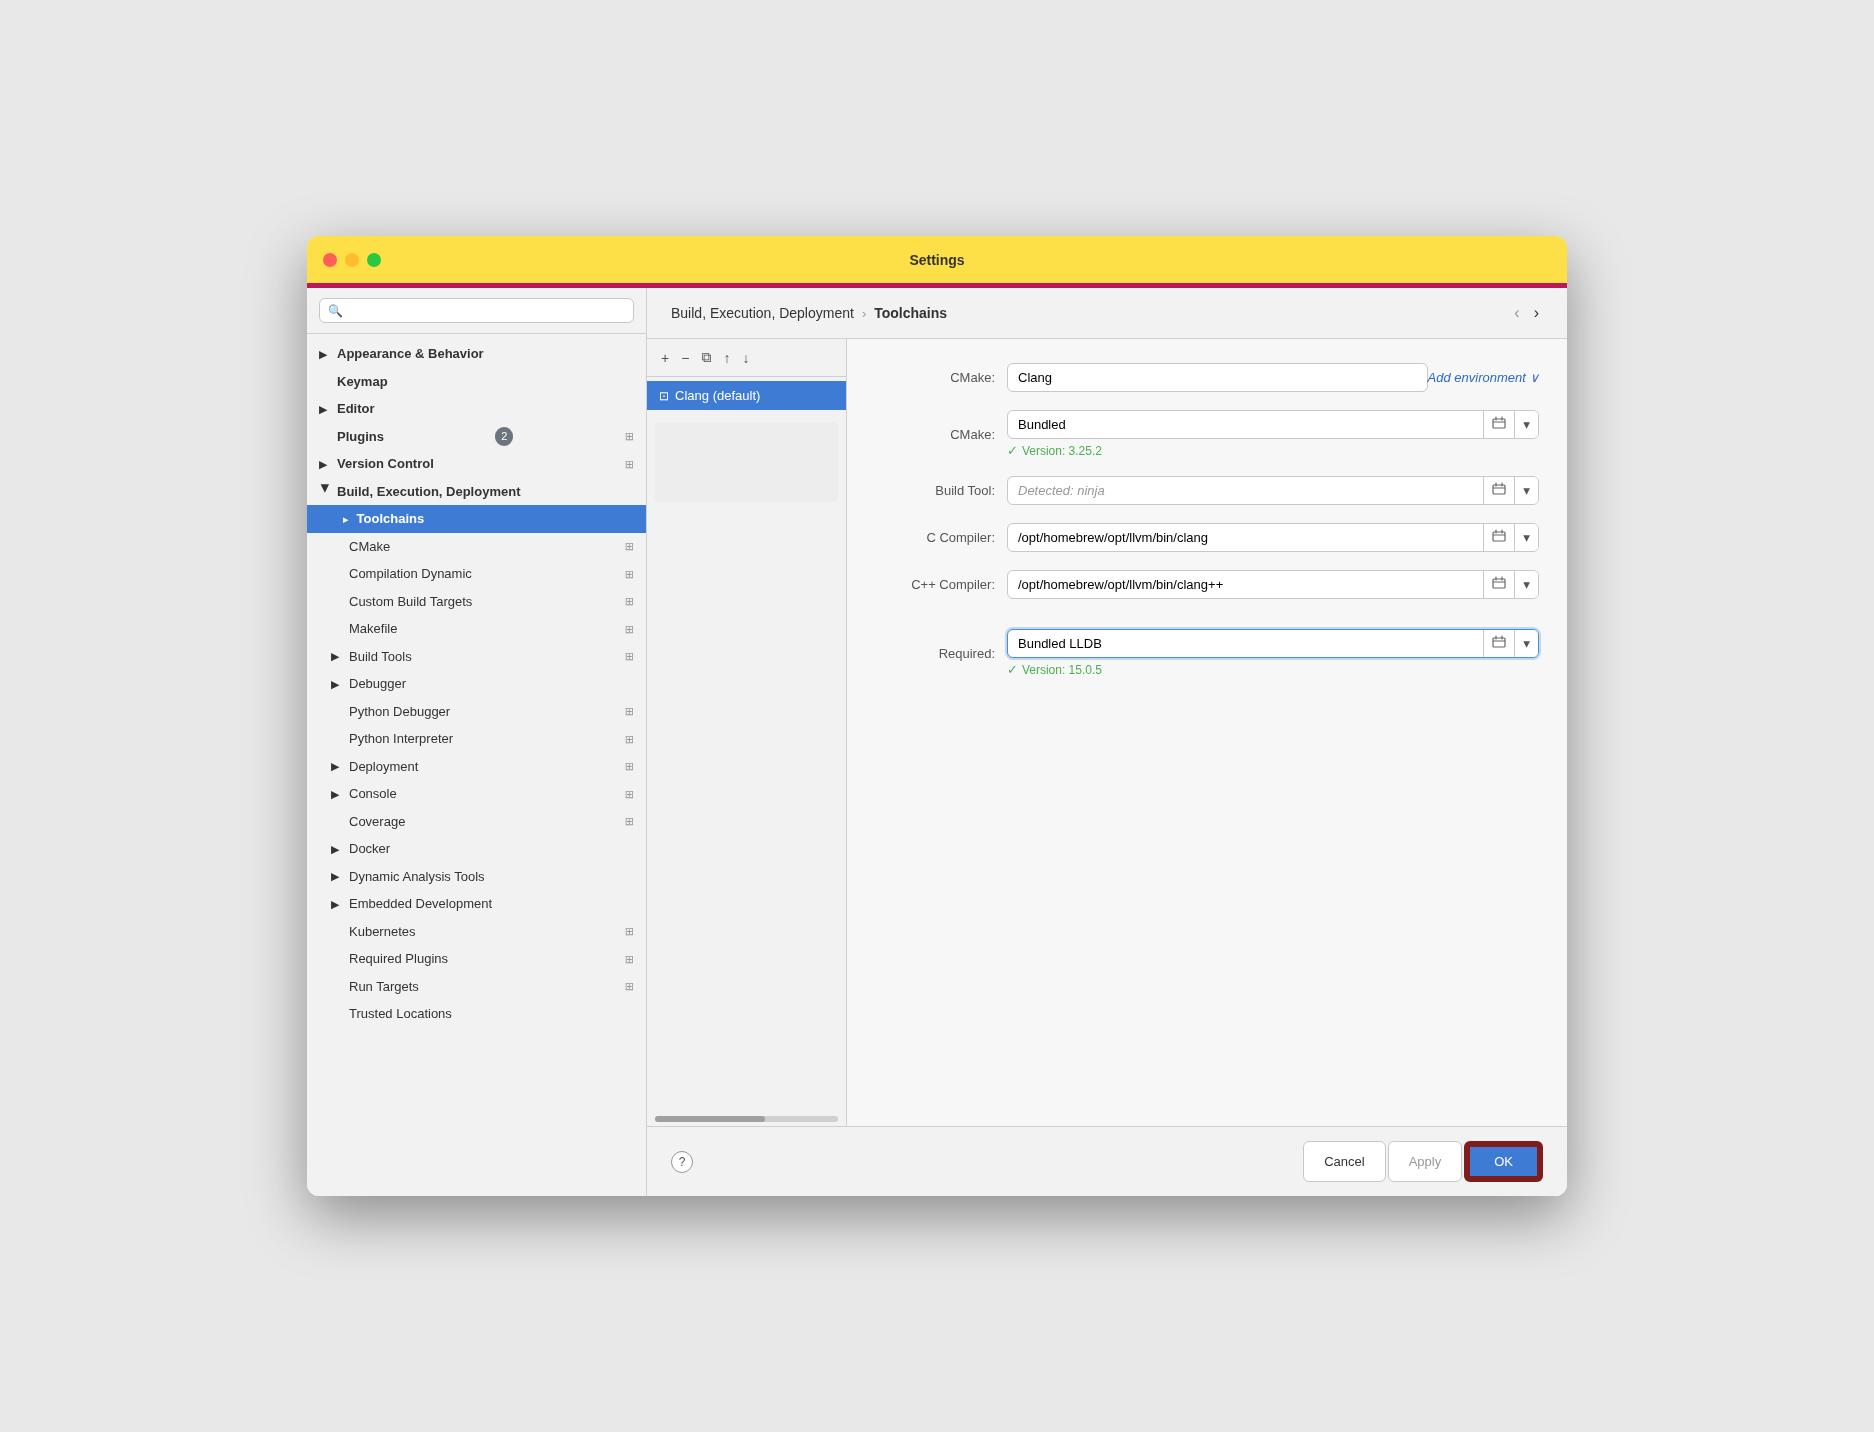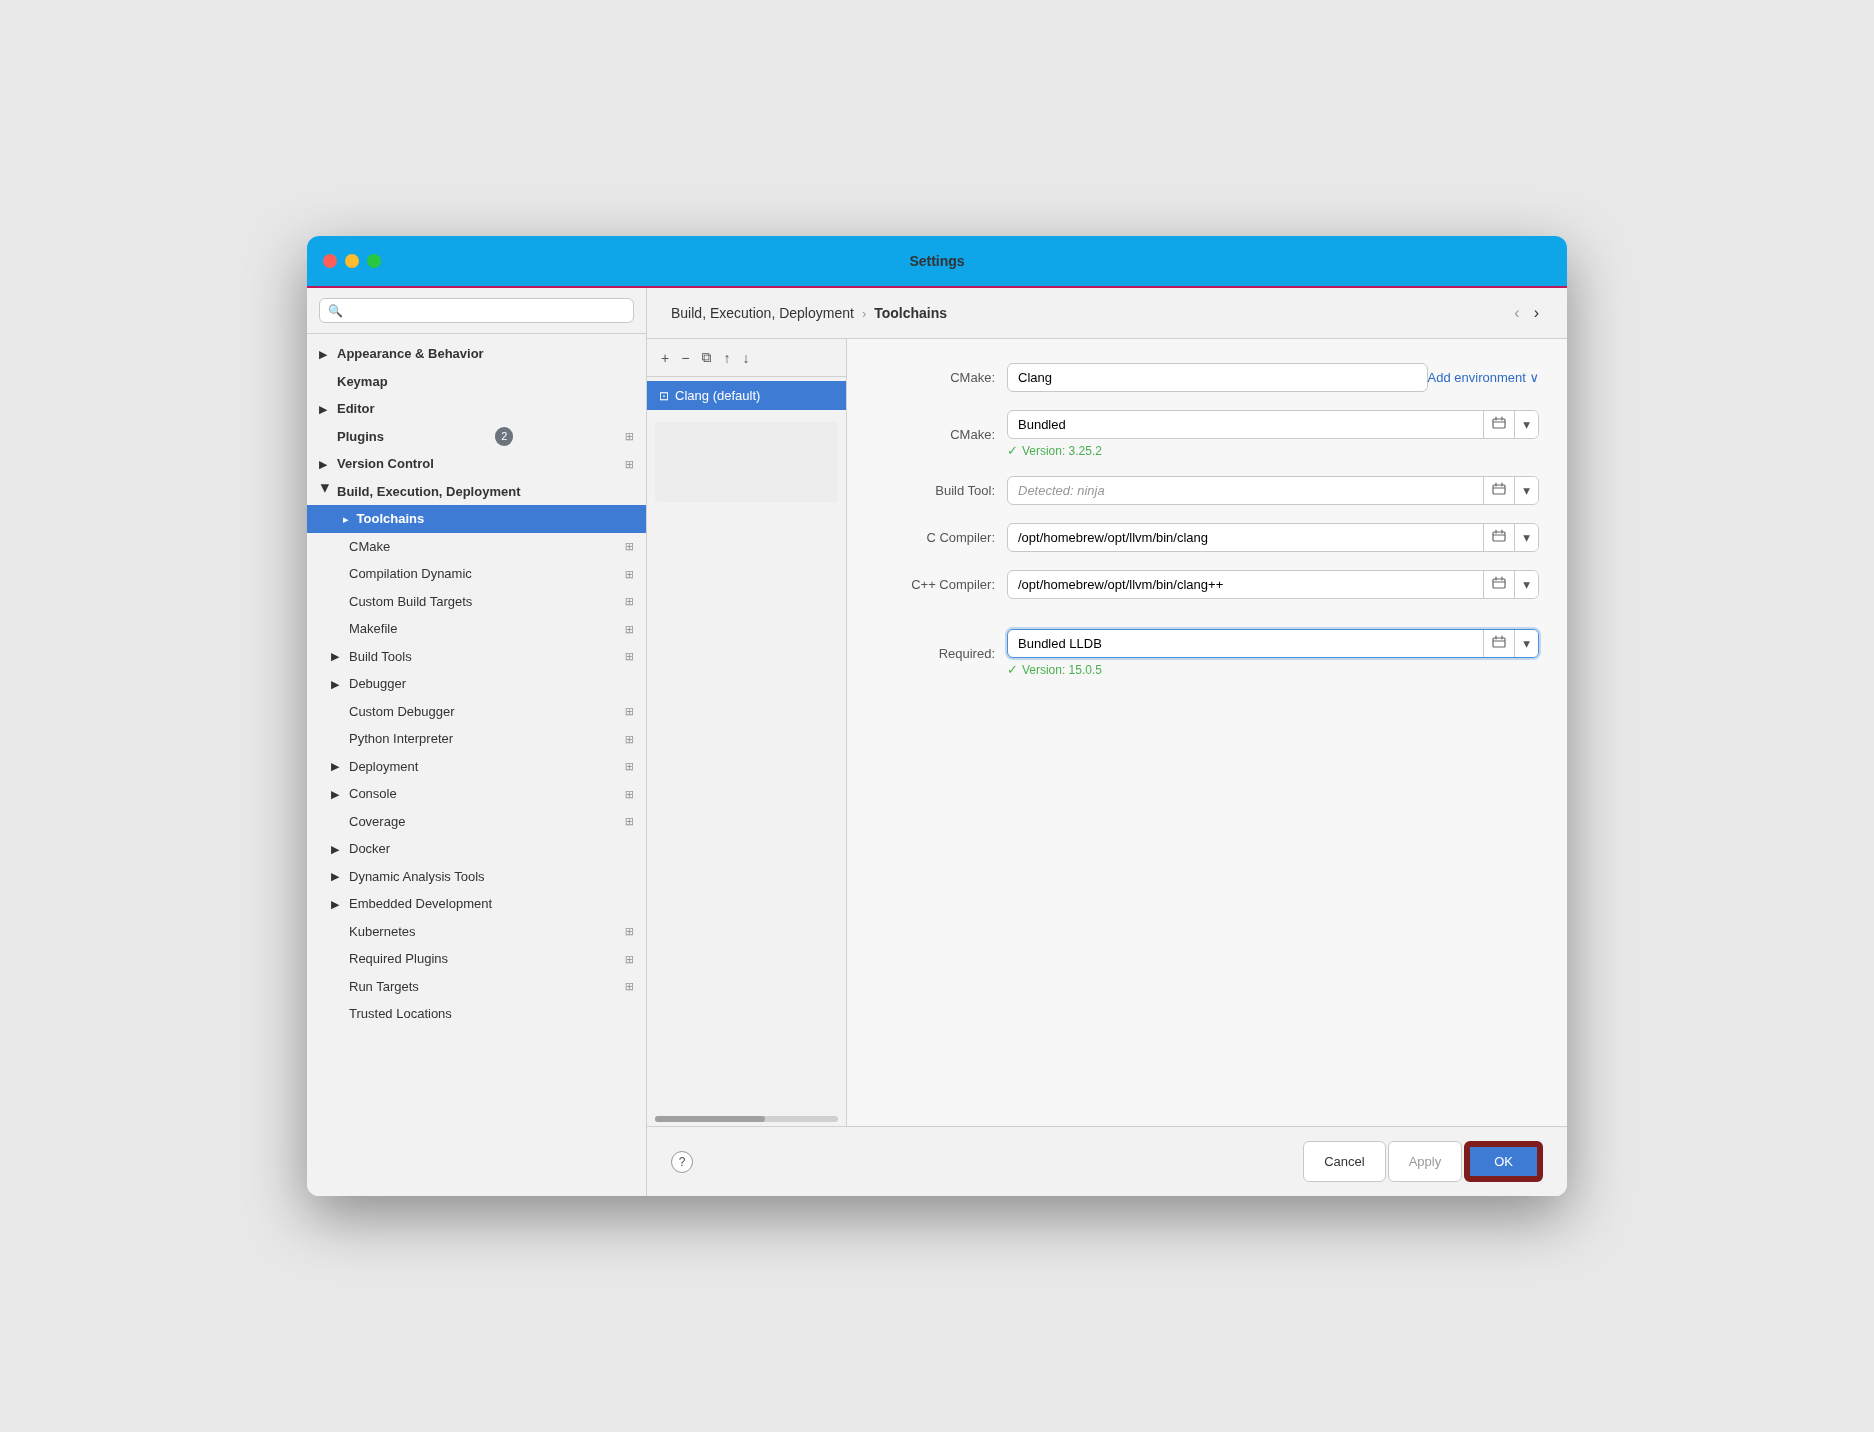--- a/index.html
+++ b/index.html
@@ -16,27 +16,27 @@
       width: 1260px;
       height: 960px;
       background: #f2f2f2;
       border-radius: 12px;
       box-shadow: 0 20px 60px rgba(0,0,0,0.4);
       display: flex;
       flex-direction: column;
       overflow: hidden;
     }
     .title-bar {
-      background: #0ea5e9;
+      background: #fde047;
       height: 52px;
       display: flex;
       align-items: center;
       justify-content: center;
       position: relative;
-      border-bottom: 2px solid #be185d;
+      border-bottom: 5px solid #be185d;
       flex-shrink: 0;
     }
     .window-controls {
       position: absolute;
       left: 16px;
       display: flex;
       gap: 8px;
       align-items: center;
     }
     .btn-close { width: 14px; height: 14px; border-radius: 50%; background: #ff5f57; border: none; cursor: pointer; }
@@ -244,20 +244,21 @@
     }
     .checkmark { color: #4CAF50; font-size: 13px; }
     .add-env-btn {
       background: none;
       border: none;
       color: #2d6bc4;
       cursor: pointer;
       font-size: 13px;
       white-space: nowrap;
       flex-shrink: 0;
+      font-style: italic;
     }
     
     .bottom-bar {
       display: flex;
       justify-content: space-between;
       align-items: center;
       padding: 14px 24px;
       border-top: 1px solid #d0d0d0;
       background: #f2f2f2;
       flex-shrink: 0;
@@ -445,21 +446,21 @@
           <span class="chevron">▶</span>
           <span>Build Tools</span>
           <span class="settings-icon">⊞</span>
         </div>
         <div class="tree-item indent-1">
           <span class="chevron">▶</span>
           <span>Debugger</span>
         </div>
         <div class="tree-item indent-1">
           <span class="chevron"></span>
-          <span>Custom Debugger</span>
+          <span>Python Debugger</span>
           <span class="settings-icon">⊞</span>
         </div>
         <div class="tree-item indent-1">
           <span class="chevron"></span>
           <span>Python Interpreter</span>
           <span class="settings-icon">⊞</span>
         </div>
         <div class="tree-item indent-1">
           <span class="chevron">▶</span>
           <span>Deployment</span>

